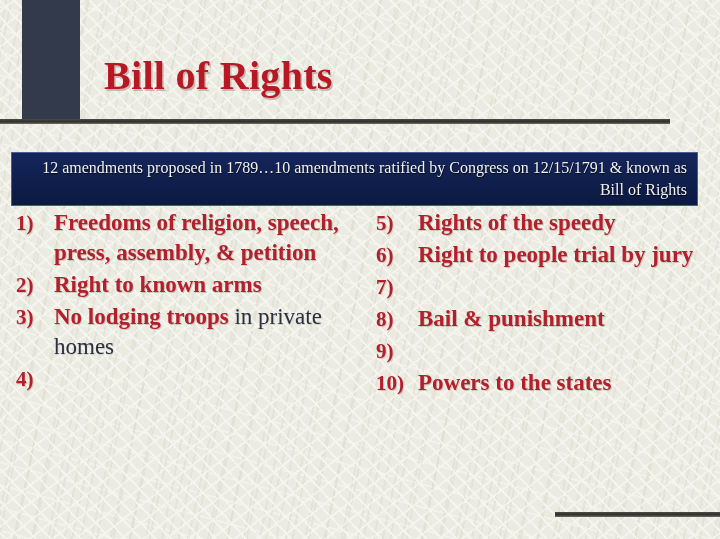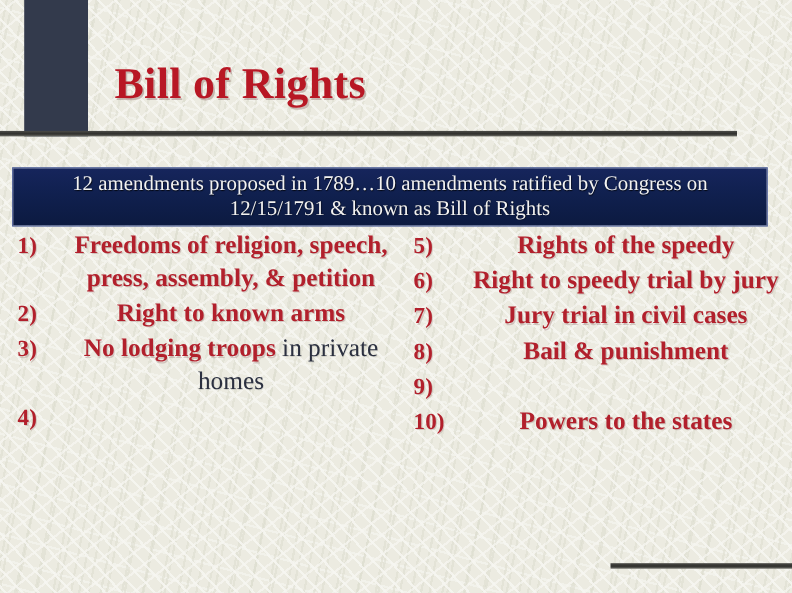--- a/index.html
+++ b/index.html
@@ -92,23 +92,23 @@
     box-sizing: border-box;
     background: linear-gradient(to bottom, #16255c 0%, #10204f 45%, #0c1a40 100%);
     border: 1px solid #4a5c96;
     display: flex;
     align-items: center;
     justify-content: center;
     padding: 0 10px;
   }
   .banner-text {
     color: #f2f2f2;
-    font-size: 19px;
+    font-size: 16px;
     line-height: 22px;
-    text-align: center;
+    text-align: right;
     text-shadow: 0.5px 0.5px 1px rgba(0,0,0,0.8);
   }
 
   
   .columns {
     position: absolute;
     left: 0;
     top: 208px;
     width: 720px;
     display: flex;
@@ -142,21 +142,20 @@
   .col-left .item-num { width: 38px; }
   .col-right .item-num { width: 42px; }
 
   .item-text {
     flex: 1 1 auto;
     font-size: 23px;
     line-height: 30px;
     color: #b2202c;
     font-weight: bold;
     text-shadow: 1px 1px 0 rgba(160,130,125,0.38);
-    text-align: center;
   }
   .item-text .plain {
     color: #2b3040;
     font-weight: normal;
     text-shadow: 0.5px 0.5px 0 rgba(170,170,160,0.4);
   }
 
   
   .footer-rule {
     position: absolute;
@@ -210,26 +209,25 @@
 
     <div class="col col-right">
 
       <div class="item">
         <span class="item-num">5)</span>
         <span class="item-text"><span>Rights of the speedy</span><span class="plain"></span></span>
       </div>
 
       <div class="item">
         <span class="item-num">6)</span>
-        <span class="item-text"><span>Right to speedy trial by jury</span><span class="plain"></span></span>
+        <span class="item-text"><span>Right to people trial by jury</span><span class="plain"></span></span>
       </div>
 
       <div class="item">
         <span class="item-num">7)</span>
-        <span class="item-text"><span>Jury trial in civil cases</span><span class="plain"></span></span>
       </div>
 
       <div class="item">
         <span class="item-num">8)</span>
         <span class="item-text"><span>Bail &amp; punishment</span><span class="plain"></span></span>
       </div>
 
       <div class="item">
         <span class="item-num">9)</span>
       </div>

